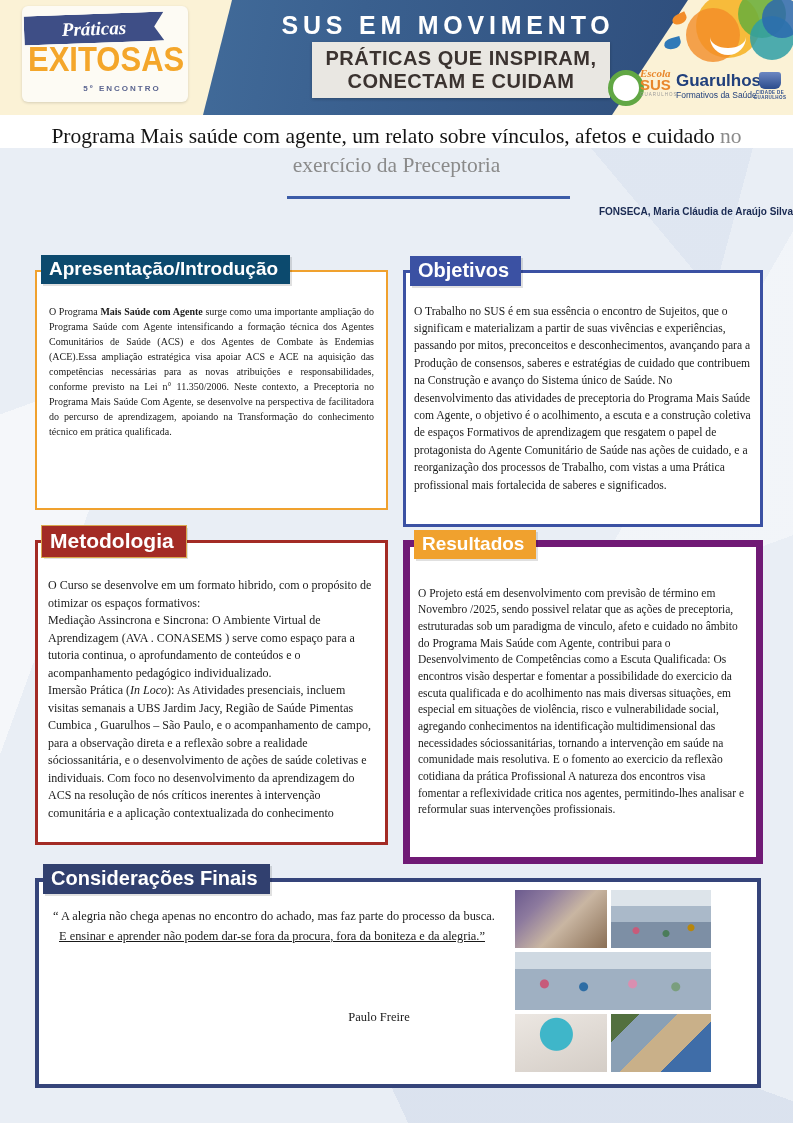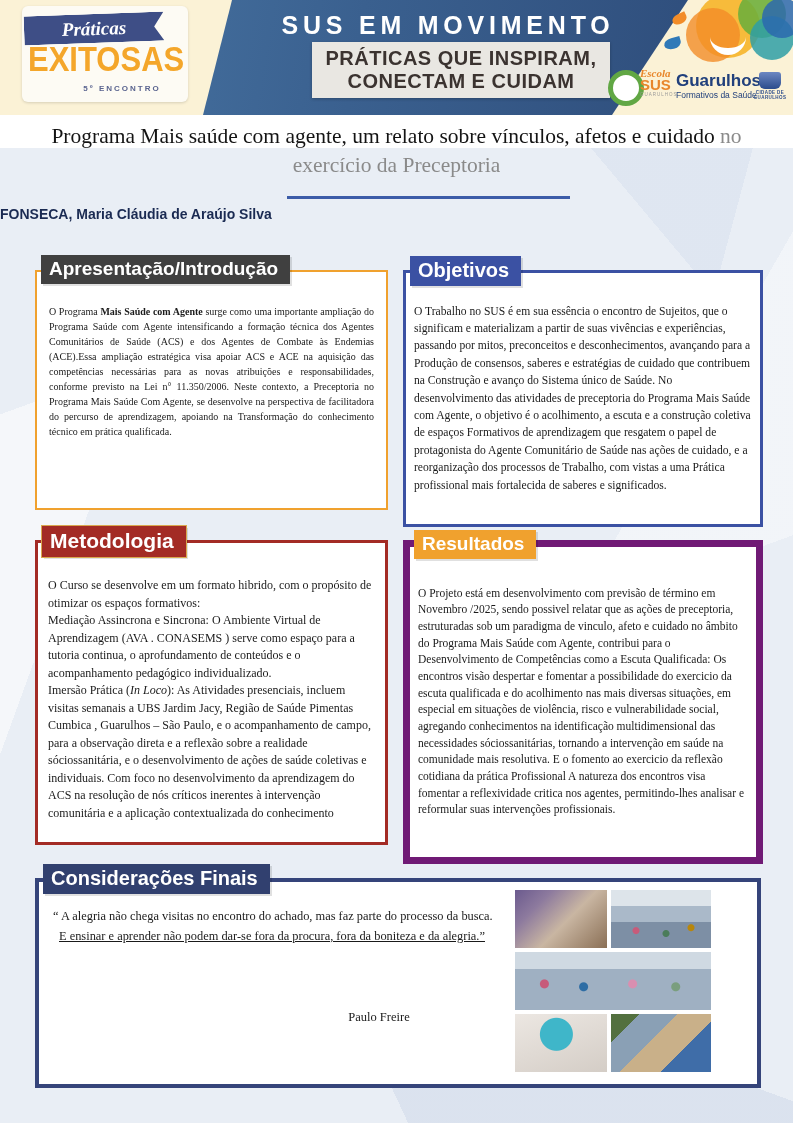--- a/index.html
+++ b/index.html
@@ -61,29 +61,29 @@
        conic-gradient(from 200deg at 18% 22%, rgba(255,255,255,.55) 0 50deg, rgba(0,0,0,0) 50deg),
        conic-gradient(from 30deg at 72% 48%, rgba(255,255,255,.4) 0 40deg, rgba(0,0,0,0) 40deg),
        conic-gradient(from 110deg at 40% 80%, rgba(205,215,232,.5) 0 45deg, rgba(0,0,0,0) 45deg),
        conic-gradient(from 320deg at 90% 15%, rgba(215,224,238,.55) 0 55deg, rgba(0,0,0,0) 55deg),
        #E9EEF5;}
   .main-title{position:absolute;left:0;top:122px;width:793px;margin:0;padding:0 30px;
               box-sizing:border-box;text-align:center;font-family:"Liberation Serif",serif;
               font-weight:400;font-size:21.5px;line-height:1.35;color:#141414;}
   .title-gray{color:#8a8a8a;}
   .title-rule{position:absolute;left:287px;top:196px;width:283px;height:3px;background:#3C5CA8;}
-  .author{position:absolute;left:0;top:206px;width:793px;text-align:left;
-          font-size:14px;font-weight:bold;color:#1A2A52;}
+  .author{position:absolute;left:0;top:206px;width:793px;text-align:right;
+          font-size:10px;font-weight:bold;color:#1A2A52;}
   
   .panel{position:absolute;background:#fff;box-sizing:border-box;}
   .tab{position:absolute;top:-17px;left:4px;color:#fff;font-weight:bold;
        padding:3px 12px 4px 8px;white-space:nowrap;box-shadow:2px 2px 0 rgba(0,0,0,.12);}
   .panel-body{font-family:"Liberation Serif",serif;color:#1a1a1a;}
   #panel-apresentacao{left:35px;top:270px;width:353px;height:240px;border:2px solid #F0A12E;}
-  #panel-apresentacao .tab{background:#404040;font-size:19px;text-align:right;}
+  #panel-apresentacao .tab{background:#0c4a6e;font-size:19px;text-align:right;}
   #panel-apresentacao .panel-body{padding:22px 12px 12px 12px;font-size:10px;line-height:1.5;
                                   text-align:justify;}
   #panel-objetivos{left:403px;top:270px;width:360px;height:257px;border:3px solid #3B51A3;}
   #panel-objetivos .tab{background:#3B51A3;font-size:20px;}
   #panel-objetivos .panel-body{padding:18px 8px 0 8px;font-size:11.6px;line-height:1.5;}
   #panel-metodologia{left:35px;top:540px;width:353px;height:305px;border:3px solid #A32B25;}
   #panel-metodologia .tab{background:#A32B25;font-size:21px;outline:1px solid #D9A84E;}
   #panel-metodologia .panel-body{padding:34px 10px 0 10px;font-size:12px;line-height:1.46;}
   #panel-resultados{left:403px;top:540px;width:360px;height:324px;border:7px solid #701a75;}
   #panel-resultados .tab{background:#F0A12E;font-size:19px;}
@@ -194,21 +194,21 @@
   </section>
 
   <section class="panel" id="panel-resultados">
     <div class="tab">Resultados</div>
     <p class="panel-body">O Projeto está em desenvolvimento com previsão de término em Novembro /2025, sendo possivel relatar que as ações de preceptoria, estruturadas sob um paradigma de vinculo, afeto e cuidado no âmbito do Programa Mais Saúde com Agente, contribui para o Desenvolvimento de Competências como a Escuta Qualificada:  Os encontros visão despertar e fomentar a possibilidade do exercicio da escuta qualificada e do acolhimento nas mais diversas situações, em especial em situações de violência, risco e vulnerabilidade social, agregando conhecimentos na identificação multidimensional das necessidades sóciossanitárias, tornando a intervenção em saúde na comunidade mais resolutiva. E o fomento ao exercicio da reflexão cotidiana da prática Profissional A natureza dos encontros visa fomentar a reflexividade critica nos agentes, permitindo-lhes analisar e reformular suas intervenções profissionais.</p>
   </section>
 
   <section class="panel" id="panel-consideracoes">
     <div class="tab">Considerações Finais</div>
     <div class="quote">
-      <div>“ A alegria não chega visitas no encontro do achado, mas faz parte do processo da busca.</div>
+      <div>“ A alegria não chega apenas no encontro do achado, mas faz parte do processo da busca.</div>
       <div class="quote-l2">E ensinar e aprender não podem dar-se fora da procura, fora da boniteza e da alegria.”</div>
     </div>
     <div class="attribution">Paulo Freire</div>
     <div class="collage">
       <div class="ph" id="ph1"></div>
       <div class="ph" id="ph2"></div>
       <div class="ph" id="ph3"></div>
       <div class="ph" id="ph4"></div>
       <div class="ph" id="ph5"></div>
     </div>

